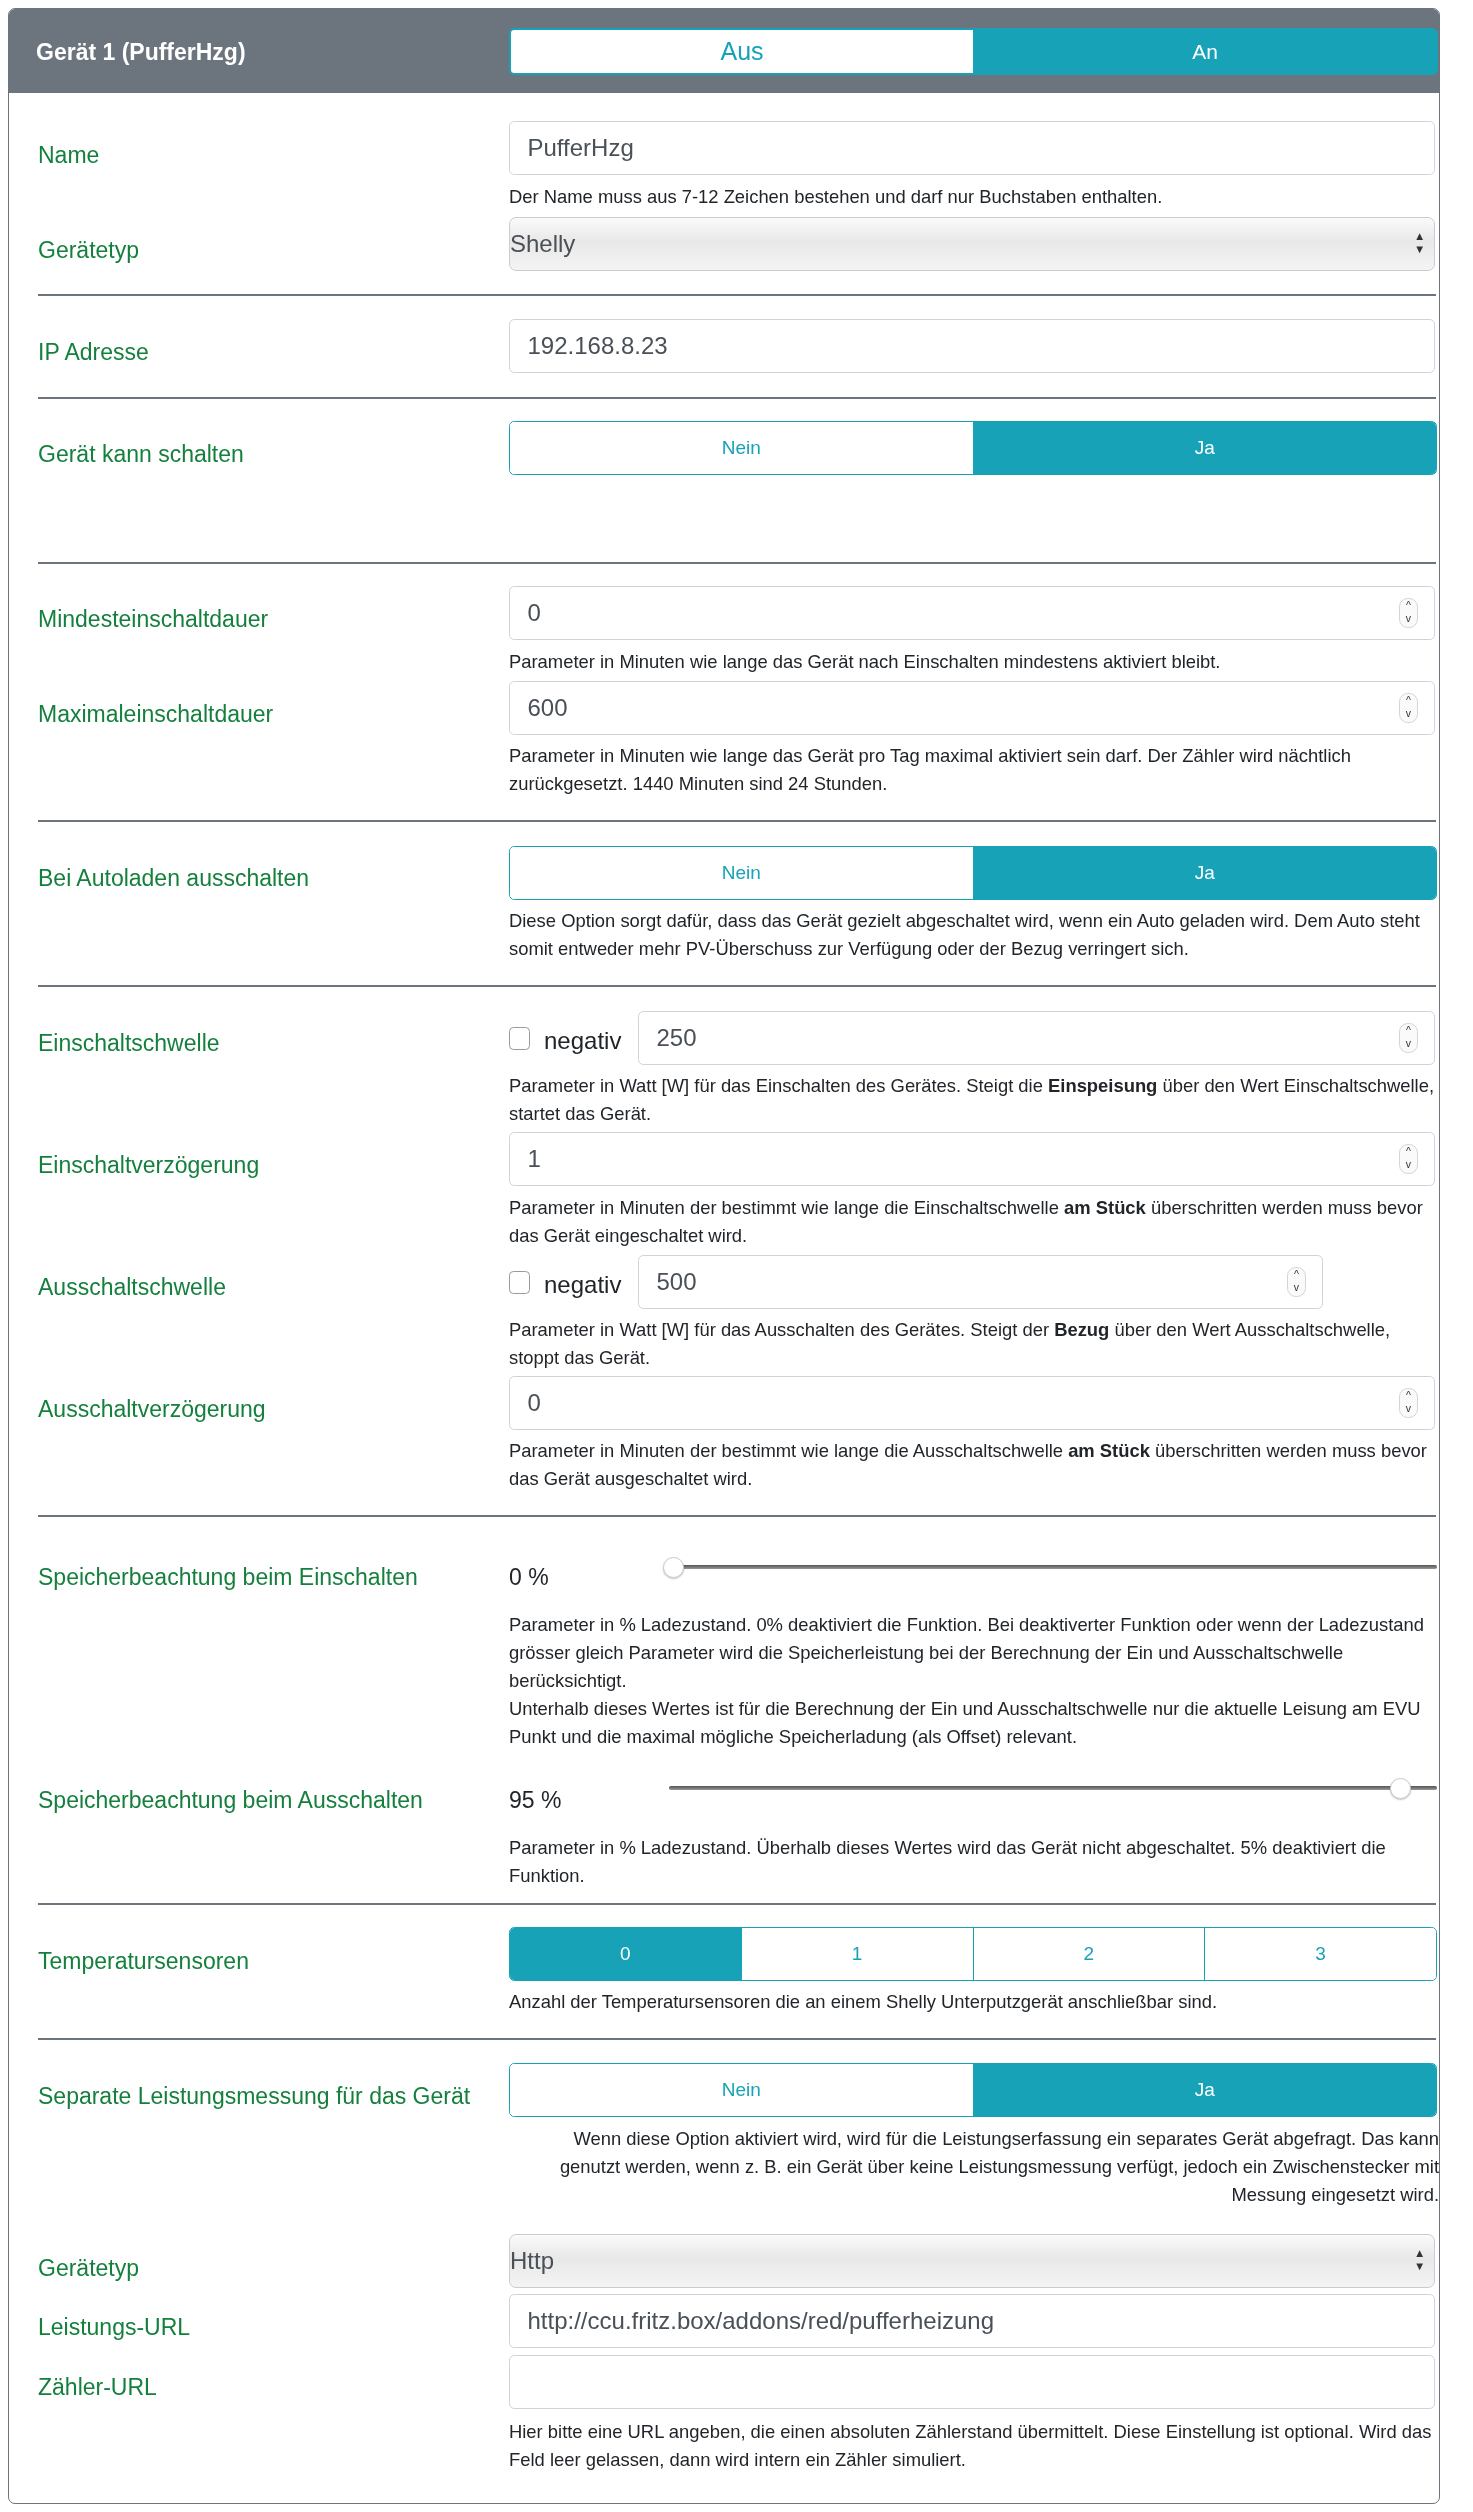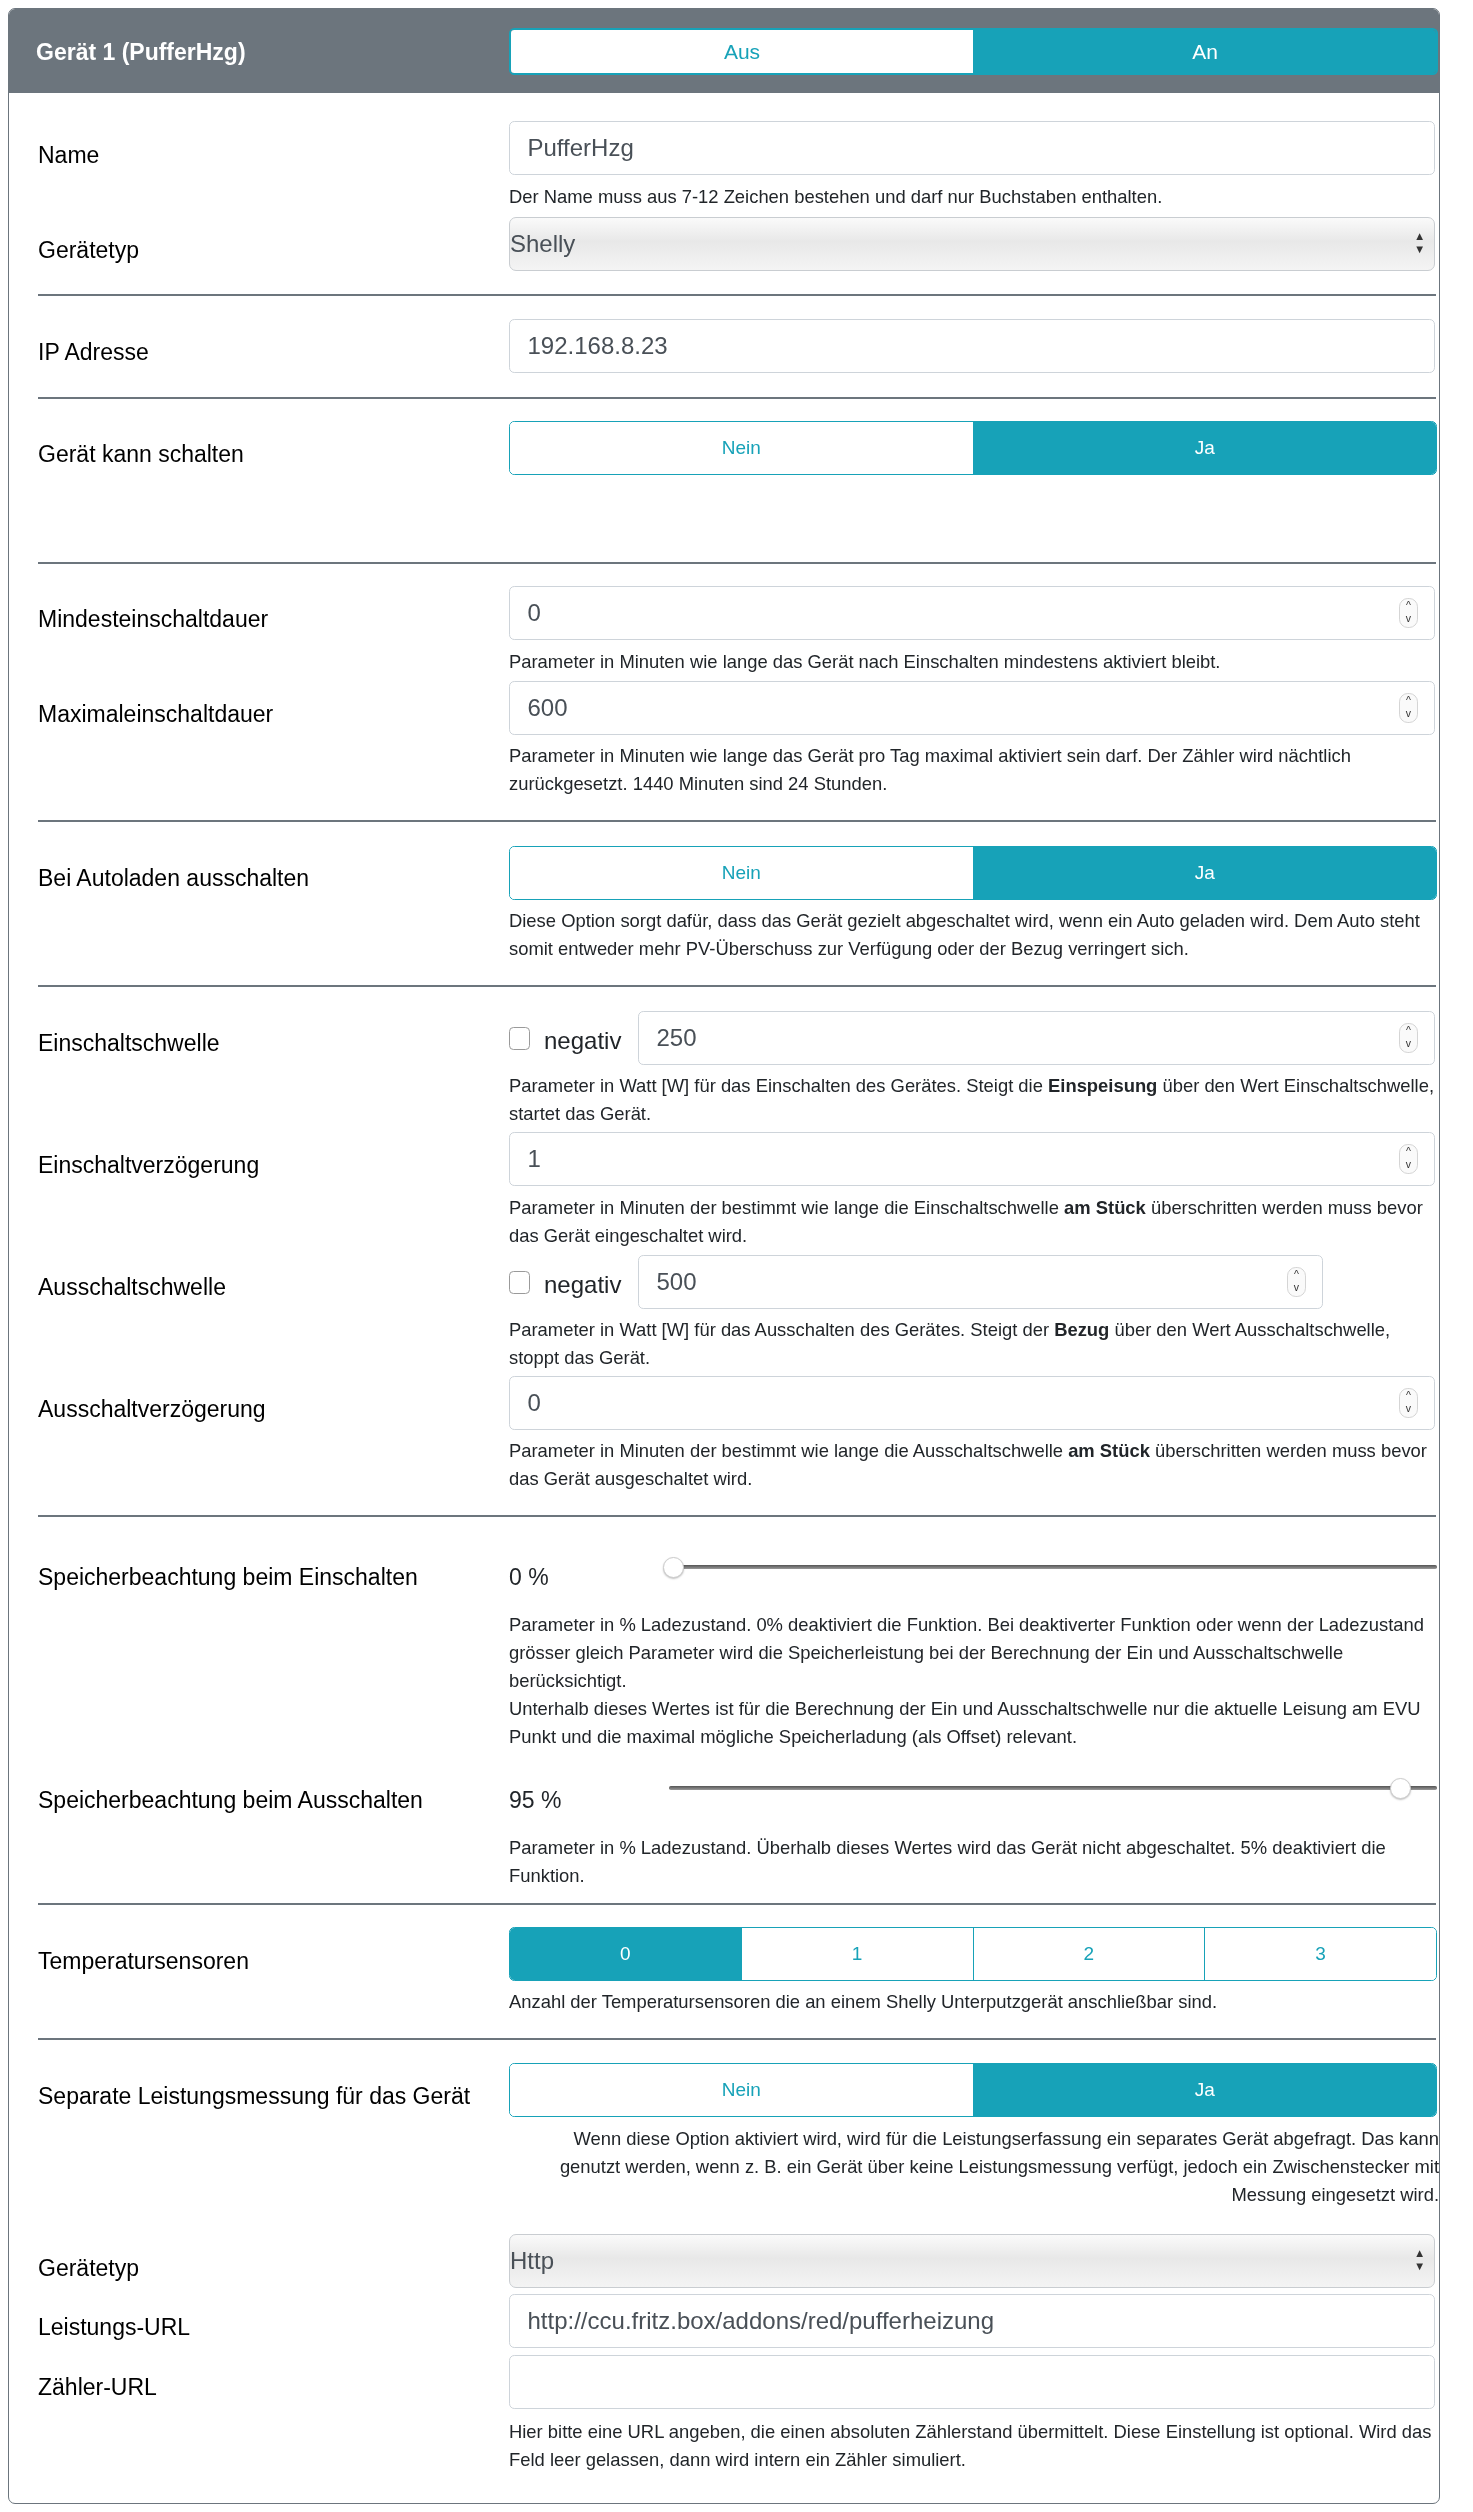--- a/index.html
+++ b/index.html
@@ -23,21 +23,21 @@
   .btn-group {
     position: absolute; display: flex; border: 1.8px solid #17a2b8; border-radius: 5.3px; overflow: hidden;
   }
   .btn-group .seg {
     flex: 1; display: flex; align-items: center; justify-content: center;
     font-size: 19px; color: #17a2b8; background: #ffffff; cursor: pointer;
   }
   .btn-group .seg.active { background: #17a2b8; color: #ffffff; }
   .btn-group .seg + .seg { border-left: 1.8px solid #17a2b8; }
   .label {
-    position: absolute; left: 29px; font-size: 23px; color: #000000; white-space: nowrap;
+    position: absolute; left: 29px; font-size: 23px; color: #15803d; white-space: nowrap;
   }
   .input {
     position: absolute; left: 500px; width: 926px; height: 54px;
     border: 1.8px solid #ced4da; border-radius: 5.3px; background: #fff;
     font-size: 24px; color: #495057; padding-left: 17.5px; display: flex; align-items: center;
   }
   .select {
     position: absolute; left: 500px; width: 926px; height: 54px;
     border: 1.8px solid #c9cdd1; border-radius: 7px;
     background: linear-gradient(#fafafa, #e8e8e8 45%, #f4f4f4);
@@ -78,21 +78,21 @@
   }
 </style>
 </head>
 <body>
 
 <div class="card">
 
   <div class="card-header">
     <div class="card-title">Gerät 1 (PufferHzg)</div>
     <div class="btn-group" style="left:500px; top:19.3px; width:929px; height:47px; border-width:2.6px;">
-      <div class="seg" style="font-size:21px;">Aus</div>
+      <div class="seg" style="font-size:25px;">Aus</div>
       <div class="seg active" style="font-size:21px;">An</div>
     </div>
   </div>
 
   <div class="label" style="top:133px;">Name</div>
   <div class="input" style="top:112px;">PufferHzg</div>
   <div class="help" style="top:174px;">Der Name muss aus 7-12 Zeichen bestehen und darf nur Buchstaben enthalten.</div>
 
   <div class="label" style="top:228px;">Gerätetyp</div>
   <div class="select" style="top:208px;">

